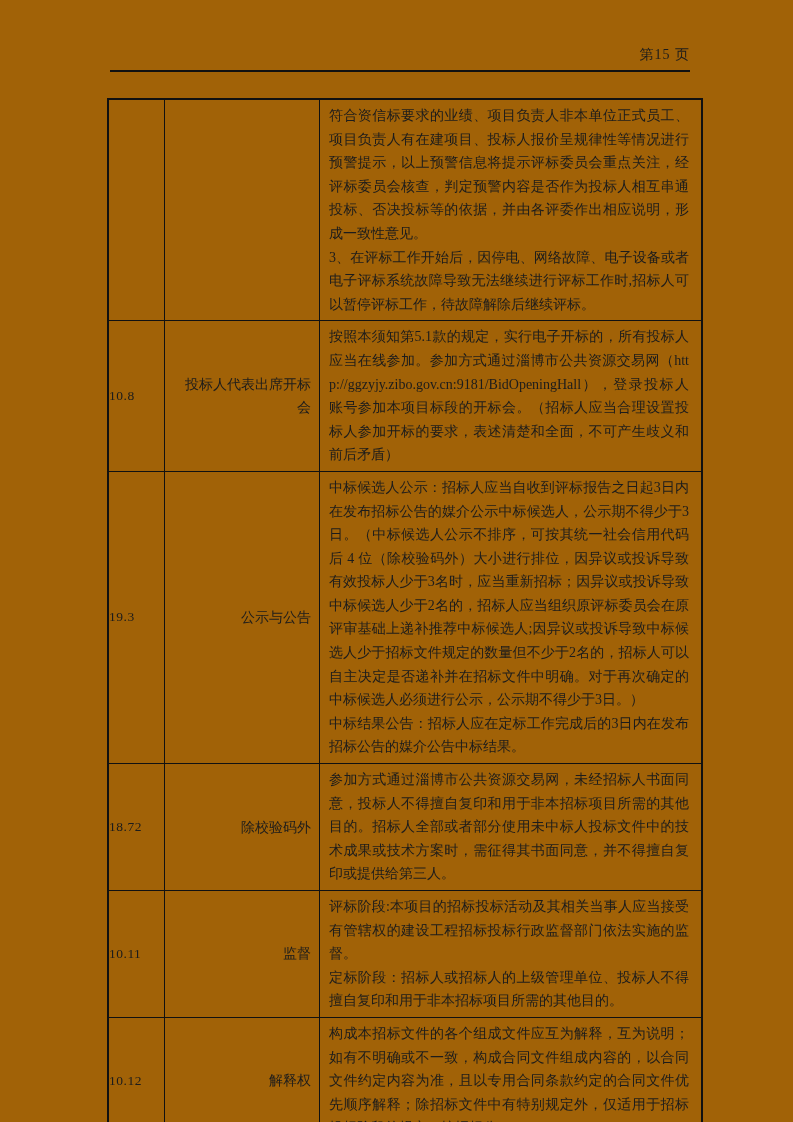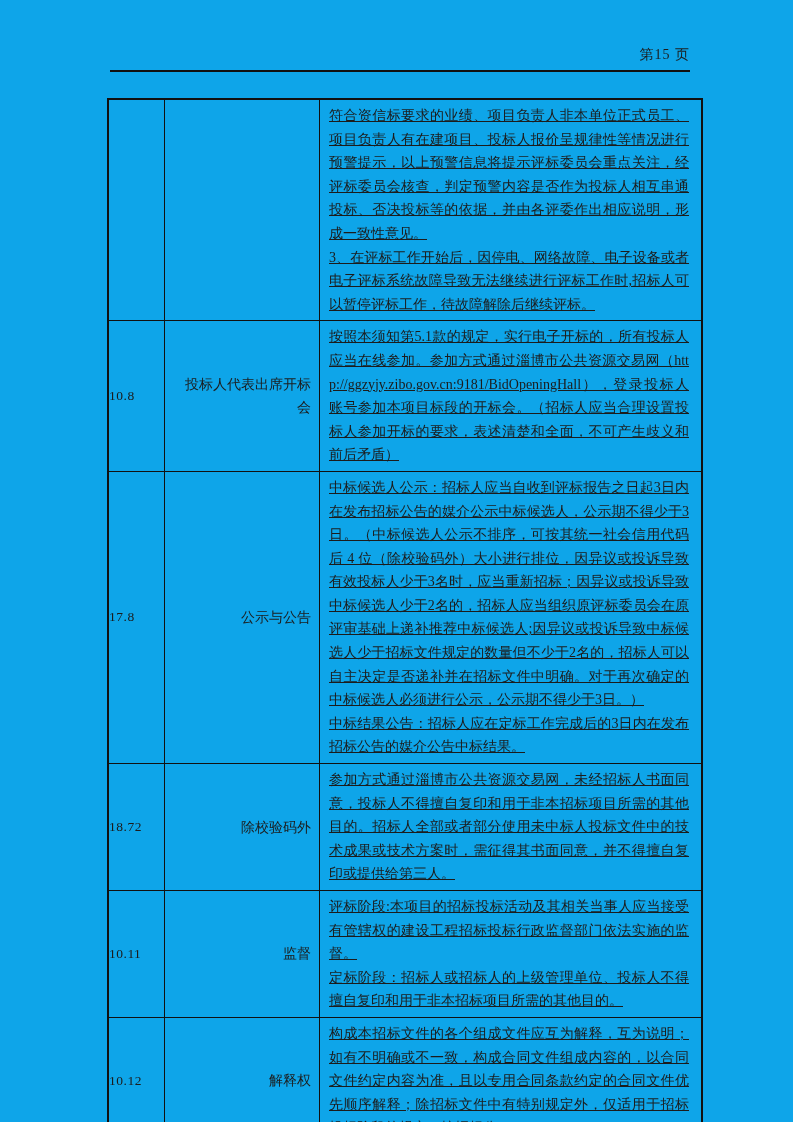--- a/index.html
+++ b/index.html
@@ -4,21 +4,21 @@
 <style>
   html, body {
     margin: 0;
     padding: 0;
     background: #ffffff;
   }
   .page {
     position: relative;
     width: 793px;
     height: 1122px;
-    background: #0ea5e9;
+    background: #a16207;
     font-family: "Liberation Serif", "DejaVu Serif", serif;
     color: #1c1c1c;
     overflow: hidden;
   }
   .page-number {
     position: absolute;
     top: 46px;
     left: 0;
     width: 690px;
     text-align: right;
@@ -65,21 +65,20 @@
   table.clause-table td.col-content {
     vertical-align: top;
   }
   .cell-text {
     padding: 4px 12px 4px 9px;
     line-height: 23.6px;
     text-align: justify;
     text-justify: inter-character;
     white-space: pre-wrap;
     word-break: break-all;
-    text-decoration: underline;
   }
 </style>
 </head>
 <body>
 
 <div class="page">
 
   <div class="page-number">第15 页</div>
 
   <div class="header-rule"></div>
@@ -95,21 +94,21 @@
         </td>
       </tr>
       <tr style="height:144px;">
         <td class="col-num">10.8</td>
         <td class="col-title">投标人代表出席开标会</td>
         <td class="col-content">
           <div class="cell-text">按照本须知第5.1款的规定，实行电子开标的，所有投标人应当在线参加。参加方式通过淄博市公共资源交易网（http://ggzyjy.zibo.gov.cn:9181/BidOpeningHall），登录投标人账号参加本项目标段的开标会。（招标人应当合理设置投标人参加开标的要求，表述清楚和全面，不可产生歧义和前后矛盾）</div>
         </td>
       </tr>
       <tr style="height:290px;">
-        <td class="col-num">17.8</td>
+        <td class="col-num">19.3</td>
         <td class="col-title">公示与公告</td>
         <td class="col-content">
           <div class="cell-text">中标候选人公示：招标人应当自收到评标报告之日起3日内在发布招标公告的媒介公示中标候选人，公示期不得少于3日。（中标候选人公示不排序，可按其统一社会信用代码后 4 位（除校验码外）大小进行排位，因异议或投诉导致有效投标人少于3名时，应当重新招标；因异议或投诉导致中标候选人少于2名的，招标人应当组织原评标委员会在原评审基础上递补推荐中标候选人;因异议或投诉导致中标候选人少于招标文件规定的数量但不少于2名的，招标人可以自主决定是否递补并在招标文件中明确。对于再次确定的中标候选人必须进行公示，公示期不得少于3日。）
 中标结果公告：招标人应在定标工作完成后的3日内在发布招标公告的媒介公告中标结果。</div>
         </td>
       </tr>
       <tr style="height:108px;">
         <td class="col-num">18.72</td>
         <td class="col-title">除校验码外</td>
         <td class="col-content">

